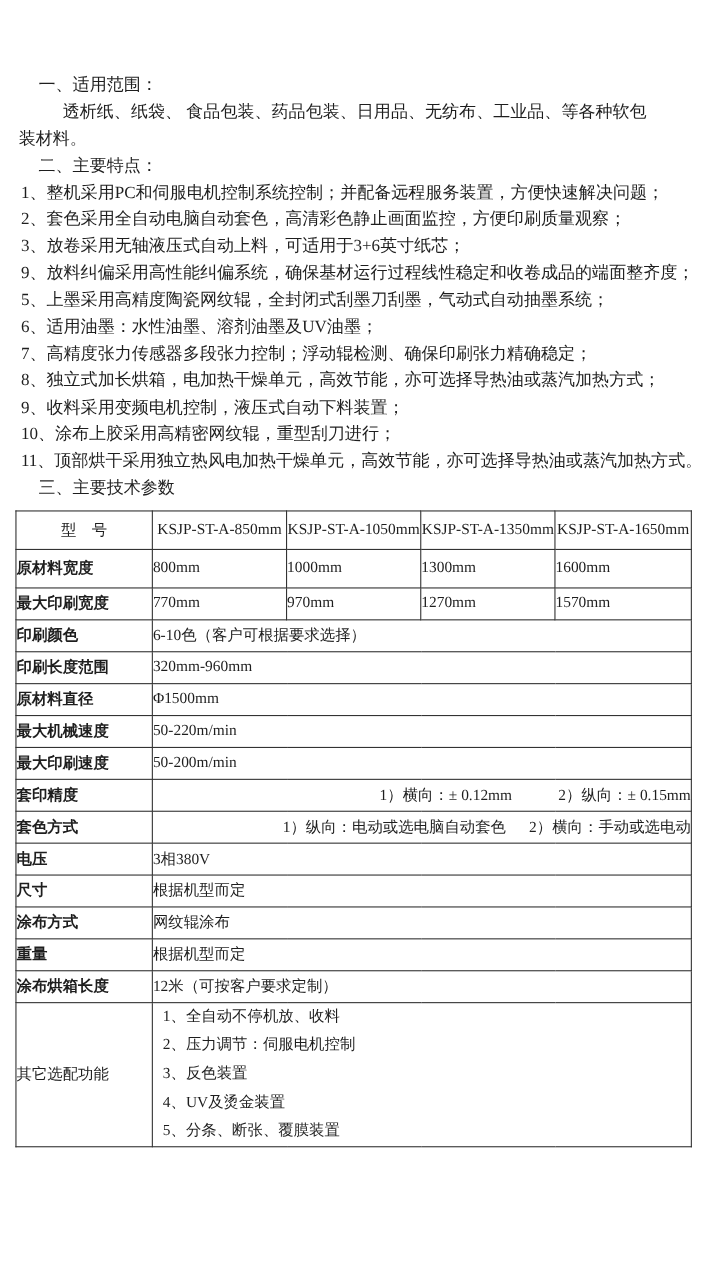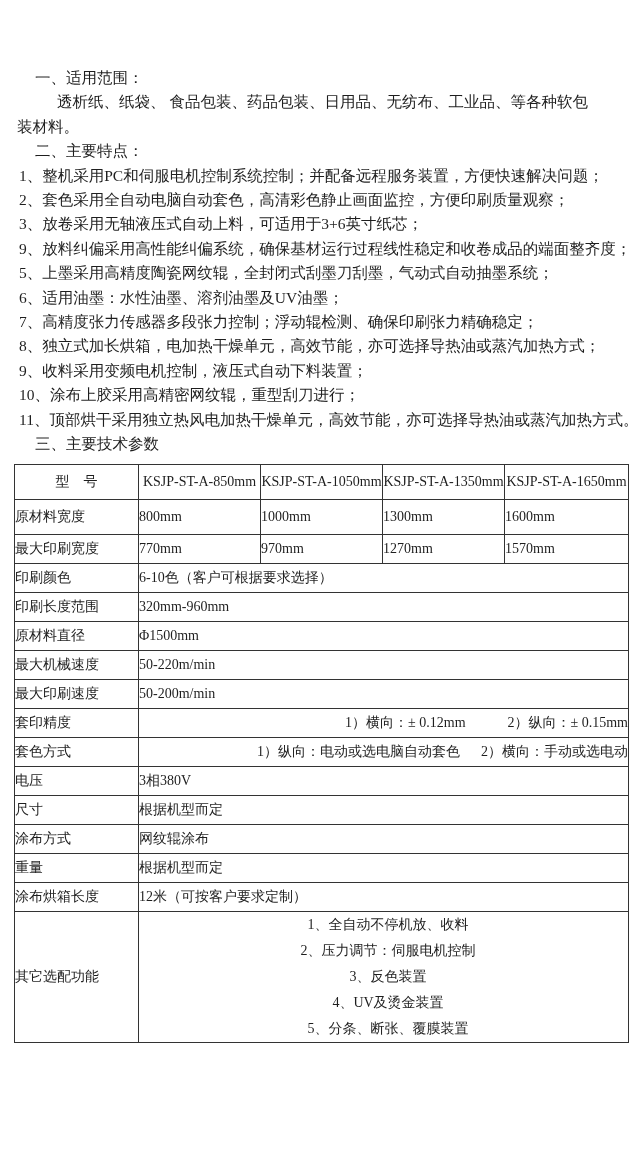--- a/index.html
+++ b/index.html
@@ -30,28 +30,28 @@
   }
   table.spec td {
     border: 1px solid #333333;
     vertical-align: middle;
     overflow: hidden;
     padding: 0;
   }
   tr.h35 { height: 35px; }
   tr.h29 { height: 29px; }
   tr.options { height: 130px; }
-  td.label { padding-left: 9px; }
+  td.label { padding-left: 9px; font-weight: bold; }
   td.center { text-align: center; padding-left: 0; }
   td.model { text-align: center; padding: 0 1px; }
   td.val { padding-left: 9px; }
   td.pre { white-space: pre; text-align: right; }
   td.options-label { padding-left: 13px; }
   td.options-cell { vertical-align: middle; }
-  .options-lines { padding-left: 9px; text-align: center; }
+  .options-lines { padding-left: 9px; }
   .options-lines div { line-height: 26px; white-space: nowrap; }
 </style>
 </head>
 <body>
 
 <div>
 
   <div class="doc-text">
     <p class="heading">一、适用范围：</p>
     <p class="indent1">透析纸、纸袋、 食品包装、药品包装、日用品、无纺布、工业品、等各种软包</p>

